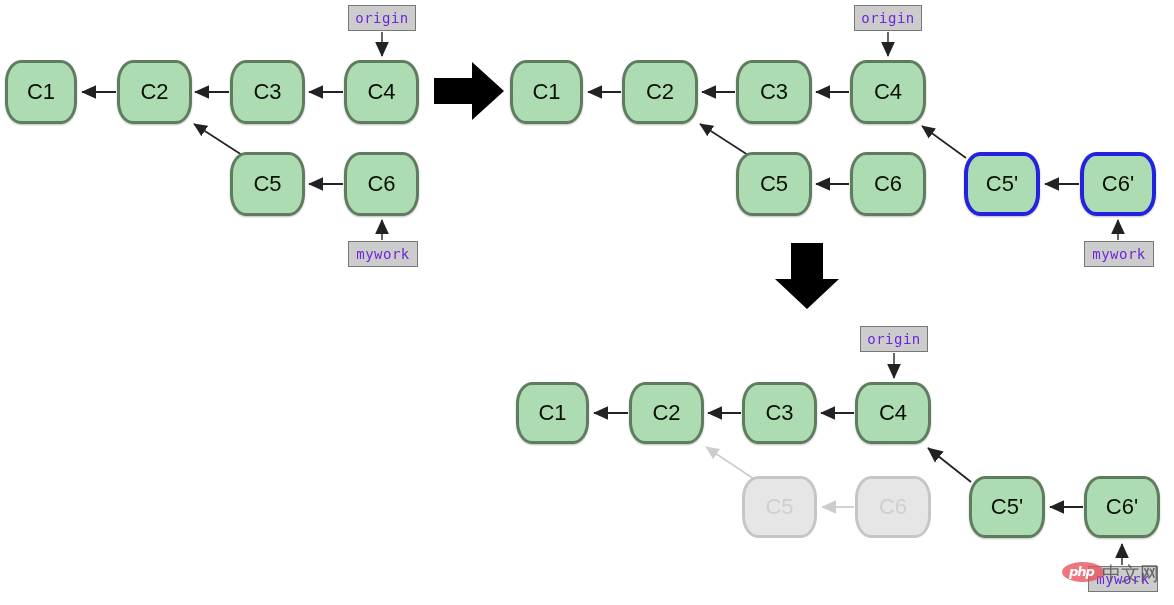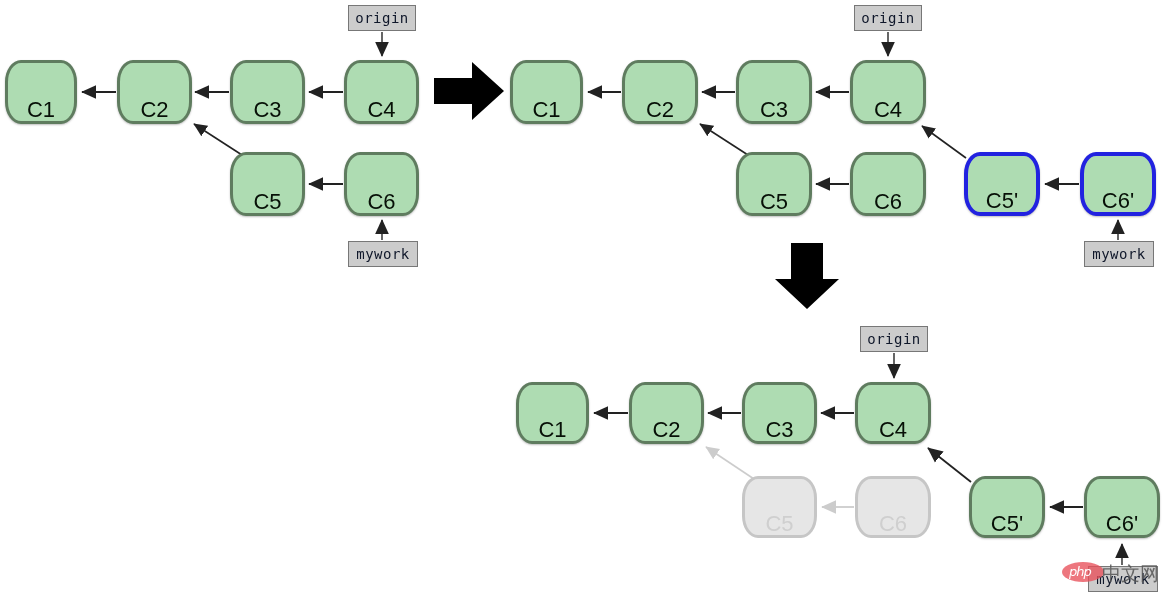--- a/index.html
+++ b/index.html
@@ -22,21 +22,21 @@
     left: 0;
     top: 0;
     width: 1174px;
     height: 605px;
   }
   
   .node {
     position: absolute;
     box-sizing: border-box;
     display: flex;
-    align-items: flex-end;
+    align-items: center;
     justify-content: center;
     font-family: "Liberation Sans", sans-serif;
     font-size: 22px;
     font-weight: 400;
     letter-spacing: 0px;
     user-select: none;
   }
   .node .node-label { pointer-events: none; line-height: 1; }
 
   .node.green {
@@ -59,21 +59,21 @@
     border-radius: 16px / 22px;
     color: #cfcfcf;
   }
 
   
   .reflabel {
     position: absolute;
     box-sizing: border-box;
     background: #cccccc;
     border: 1px solid #777777;
-    color: #0f172a;
+    color: #6d28d9;
     font-family: "DejaVu Sans Mono", "Liberation Mono", monospace;
     font-size: 14px;
     display: flex;
     align-items: center;
     justify-content: center;
     letter-spacing: 0.5px;
     user-select: none;
   }
 
   
@@ -93,21 +93,21 @@
     background: #e8505a;
     border-radius: 50%;
     opacity: 0.78;
   }
   .wm-php {
     position: absolute;
     left: 7px;
     top: 6px;
     font-family: "DejaVu Sans", sans-serif;
     font-size: 13px;
-    font-weight: normal;
+    font-weight: bold;
     font-style: italic;
     color: #ffffff;
     letter-spacing: -1px;
   }
   .wm-cn {
     position: absolute;
     left: 40px;
     top: 3px;
     font-family: "DejaVu Sans", sans-serif;
     font-size: 19px;

